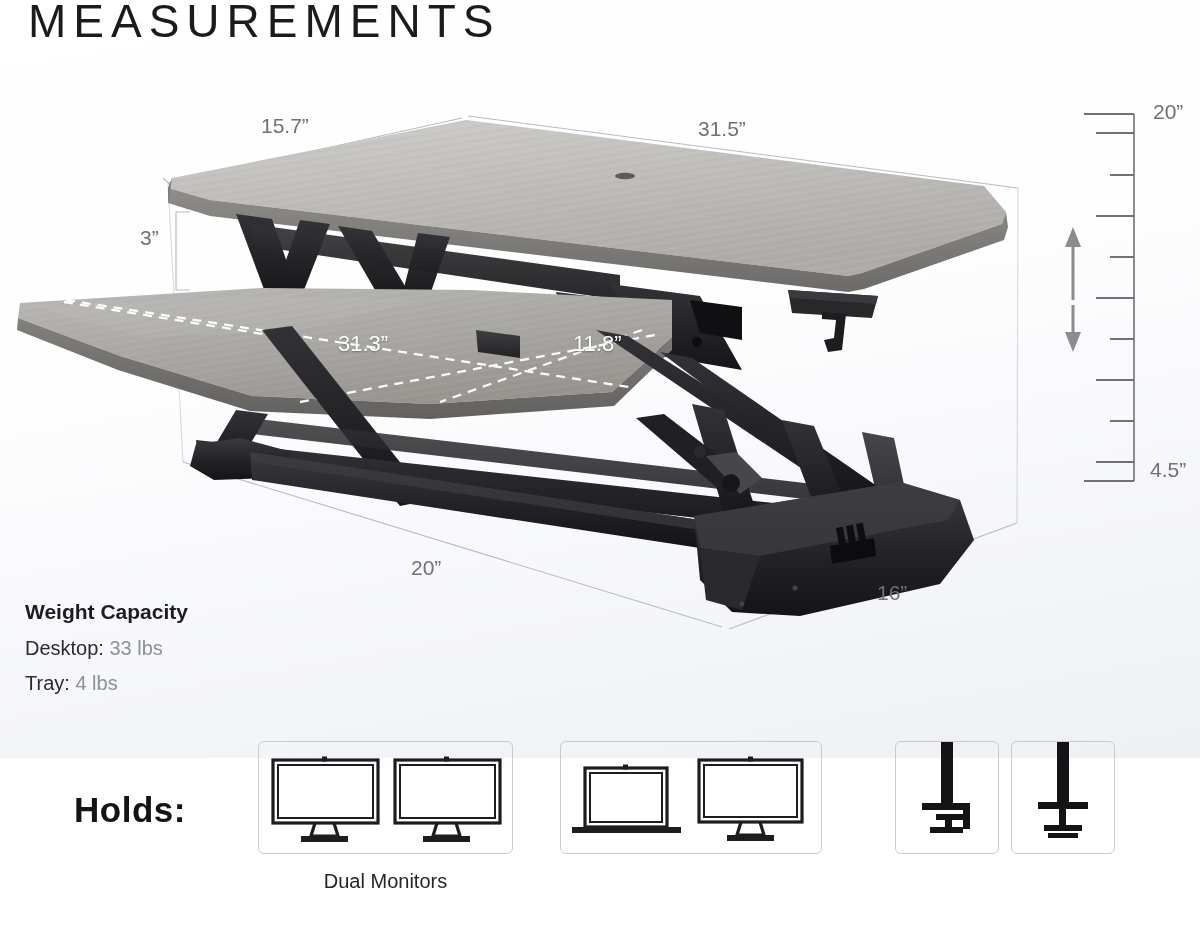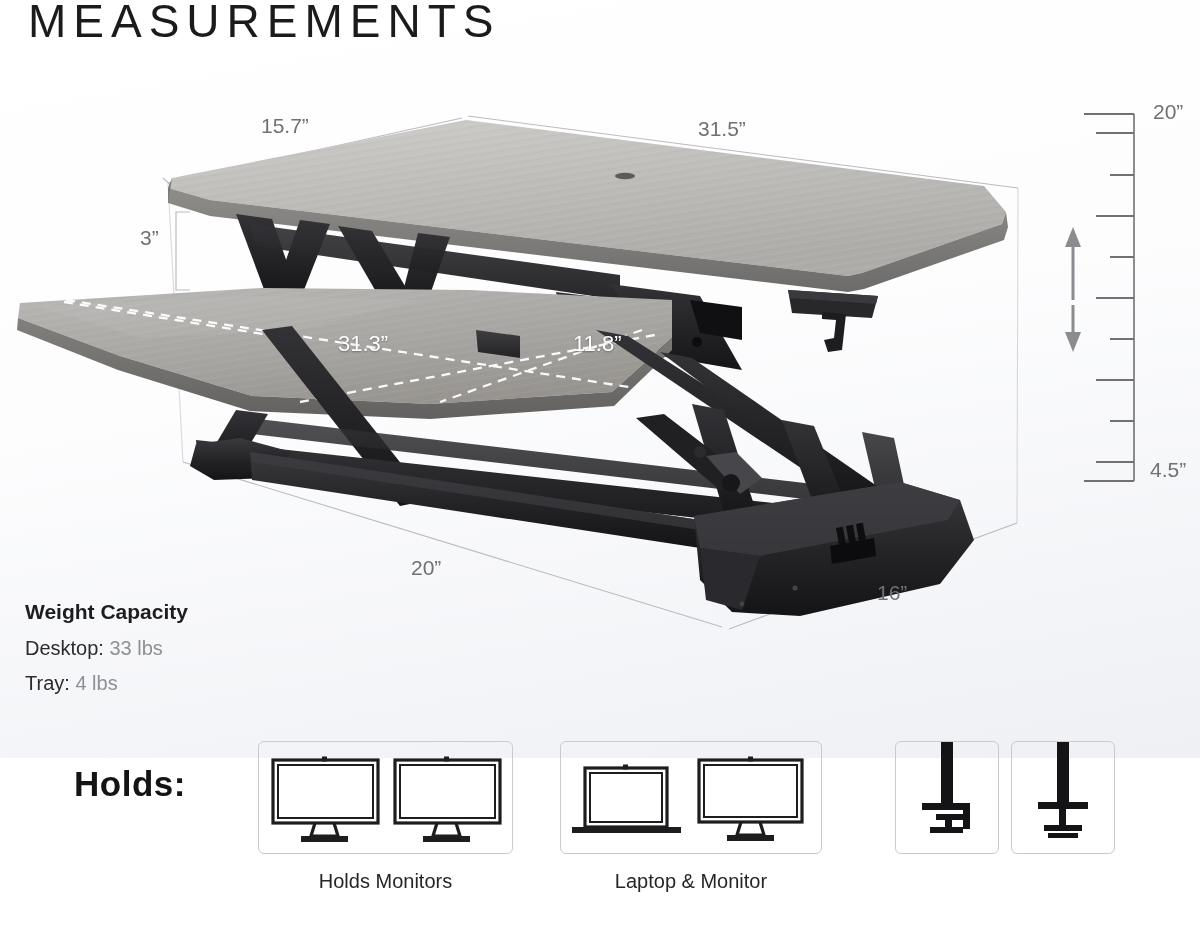--- a/index.html
+++ b/index.html
@@ -85,21 +85,21 @@
     margin-top: 8px;
   }
   .weight-val {
     color: #8d9094;
   }
 
   
   #holds-label {
     position: absolute;
     left: 74px;
-    top: 764px;
+    top: 790px;
     font-size: 35px;
     font-weight: 700;
     color: #141416;
     letter-spacing: .5px;
   }
   .holds-group {
     position: absolute;
     text-align: center;
   }
   .icon-box {
@@ -369,45 +369,41 @@
         <g fill="none" stroke="#1d1d20" stroke-width="3.2">
           <rect x="136" y="18" width="105" height="63"></rect>
           <rect x="141" y="23" width="95" height="53" stroke-width="2"></rect>
           <rect x="185" y="14.5" width="5" height="5" fill="#1d1d20" stroke="none"></rect>
           <path d="M 178 81 L 174 94 L 201 94 L 197 81"></path>
           <rect x="164" y="94" width="47" height="6" fill="#1d1d20" stroke="none"></rect>
         </g>
       </svg>
     </div>
     <div class="holds-caption">
-      <div>Holds Monitors</div>
+      <div>Dual Monitors</div>
     </div>
   </div>
 
   <div class="holds-group" id="group-laptop">
     <div class="icon-box">
       <svg viewBox="0 0 262 113" width="262" height="113">
         <g fill="none" stroke="#1d1d20" stroke-width="3.2">
           <rect x="24" y="26" width="82" height="59"></rect>
           <rect x="29" y="31" width="72" height="49" stroke-width="2"></rect>
           <rect x="62" y="22.5" width="5" height="5" fill="#1d1d20" stroke="none"></rect>
           <rect x="11" y="85" width="109" height="6" fill="#1d1d20" stroke="none"></rect>
         </g>
         <g fill="none" stroke="#1d1d20" stroke-width="3.2">
           <rect x="138" y="18" width="103" height="62"></rect>
           <rect x="143" y="23" width="93" height="52" stroke-width="2"></rect>
           <rect x="187" y="14.5" width="5" height="5" fill="#1d1d20" stroke="none"></rect>
           <path d="M 180 80 L 176 93 L 203 93 L 199 80"></path>
           <rect x="166" y="93" width="47" height="6" fill="#1d1d20" stroke="none"></rect>
         </g>
       </svg>
-    </div>
-    <div class="holds-caption">
-      <div>Laptop &amp; Monitor</div>
-      <div></div>
     </div>
   </div>
 
   <div class="holds-group" id="group-mount">
     <div class="icon-row">
       <div class="icon-box">
         <svg viewBox="0 0 104 113" width="104" height="113">
           <g fill="#141416">
             <rect x="45" y="0" width="12" height="65"></rect>
             <rect x="26" y="61" width="48" height="7"></rect>

